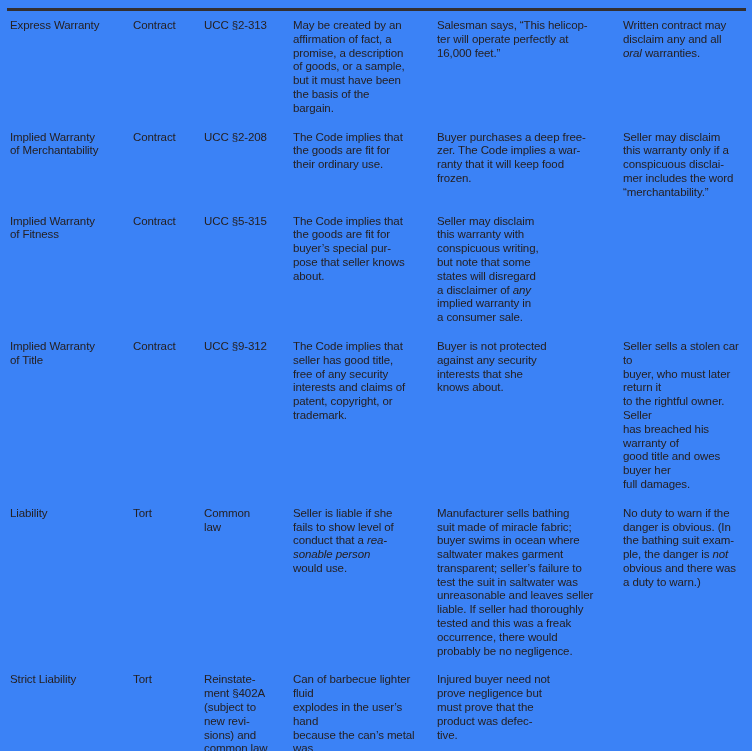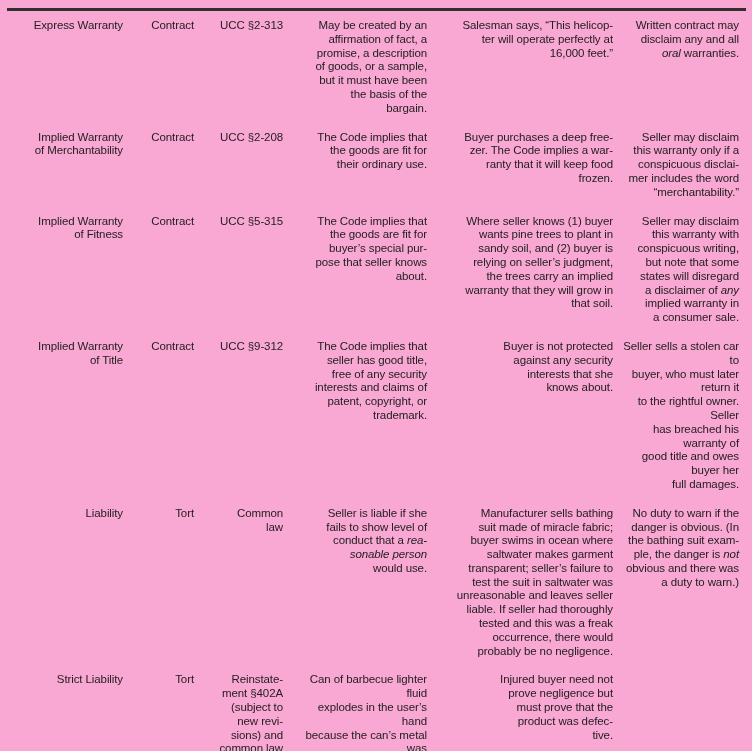--- a/index.html
+++ b/index.html
@@ -4,27 +4,26 @@
 <style>
   html, body {
     margin: 0;
     padding: 0;
     background: #ffffff;
   }
   .page {
     position: relative;
     width: 752px;
     height: 751px;
-    background: #f9a8d4;
+    background: #3b82f6;
     font-family: "Liberation Sans", sans-serif;
     color: #252022;
     overflow: hidden;
     box-sizing: border-box;
     padding-top: 8px;
-    text-align: right;
   }
   .rule-top {
     height: 3px;
     background: #332f30;
     margin: 0 6px 0 7px;
   }
   .table-body {
     padding: 8px 0 0 10px;
   }
   .row {
@@ -75,21 +74,20 @@
       <div class="cell">The Code implies that<br>the goods are fit for<br>their ordinary use.</div>
       <div class="cell">Buyer purchases a deep free-<br>zer. The Code implies a war-<br>ranty that it will keep food<br>frozen.</div>
       <div class="cell">Seller may disclaim<br>this warranty only if a<br>conspicuous disclai-<br>mer includes the word<br>“merchantability.”</div>
     </div>
 
     <div class="row">
       <div class="cell">Implied Warranty<br>of Fitness</div>
       <div class="cell">Contract</div>
       <div class="cell">UCC §5-315</div>
       <div class="cell">The Code implies that<br>the goods are fit for<br>buyer’s special pur-<br>pose that seller knows<br>about.</div>
-      <div class="cell">Where seller knows (1) buyer<br>wants pine trees to plant in<br>sandy soil, and (2) buyer is<br>relying on seller’s judgment,<br>the trees carry an implied<br>warranty that they will grow in<br>that soil.</div>
       <div class="cell">Seller may disclaim<br>this warranty with<br>conspicuous writing,<br>but note that some<br>states will disregard<br>a disclaimer of <em>any</em><br>implied warranty in<br>a consumer sale.</div>
     </div>
 
     <div class="row">
       <div class="cell">Implied Warranty<br>of Title</div>
       <div class="cell">Contract</div>
       <div class="cell">UCC §9-312</div>
       <div class="cell">The Code implies that<br>seller has good title,<br>free of any security<br>interests and claims of<br>patent, copyright, or<br>trademark.</div>
       <div class="cell">Buyer is not protected<br>against any security<br>interests that she<br>knows about.</div>
       <div class="cell">Seller sells a stolen car to<br>buyer, who must later return it<br>to the rightful owner. Seller<br>has breached his warranty of<br>good title and owes buyer her<br>full damages.</div>

